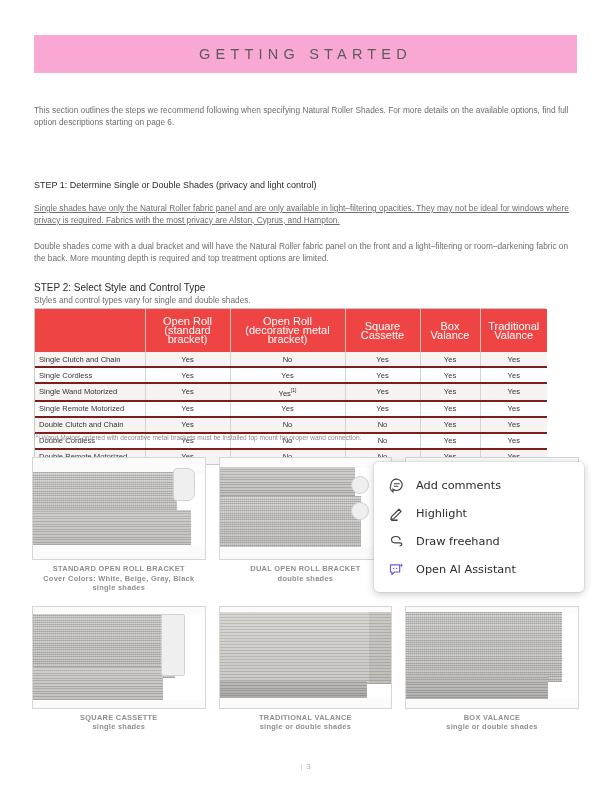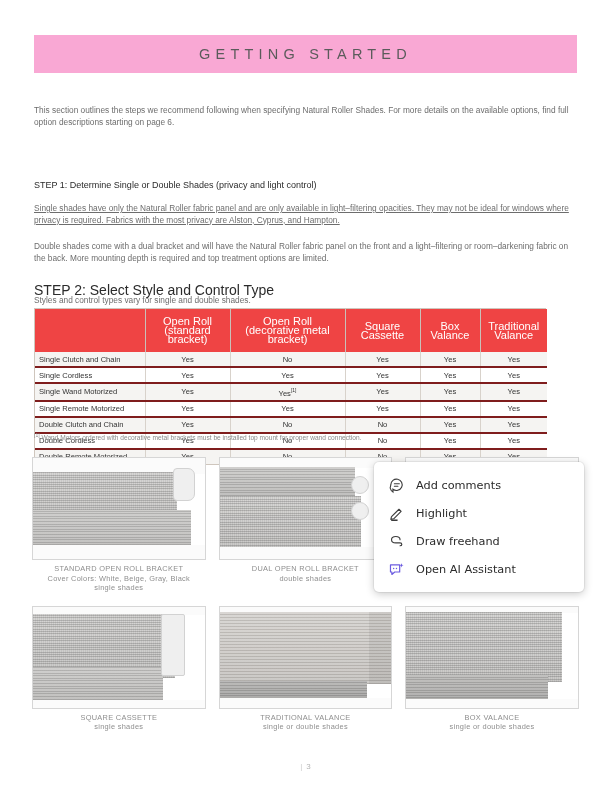--- a/index.html
+++ b/index.html
@@ -36,21 +36,21 @@
   .step1-p1 {
     position: absolute; left: 34px; top: 203px; width: 543px;
     font-size: 8.3px; line-height: 11.5px; color: #6d6d6d; text-decoration: underline;
   }
   .step1-p2 {
     position: absolute; left: 34px; top: 241px; width: 543px;
     font-size: 8.3px; line-height: 11.5px; color: #6d6d6d;
   }
   .step2-title {
     position: absolute; left: 34px; top: 282px; width: 543px;
-    font-size: 14px; color: #2b2b2b;
+    font-size: 10px; color: #2b2b2b;
   }
   .step2-sub {
     position: absolute; left: 34px; top: 295px; width: 543px;
     font-size: 8.3px; color: #6d6d6d;
   }
 
   
   .tbl-wrap { position: absolute; left: 34px; top: 308px; width: 512px; }
   table.spec { border-collapse: collapse; width: 512px; table-layout: fixed; }
   table.spec col.c0 { width: 110px; }
@@ -78,21 +78,21 @@
   table.spec tbody tr:last-child td { border-bottom: none; }
   .tbl-wrap { border: 1px solid #cfc6bd; }
   sup.fn { font-size: 5px; vertical-align: super; }
   .footnote {
     position: absolute; left: 34px; top: 432px; width: 543px;
     font-size: 6.6px; color: #8a8a8a;
   }
   .footnote sup { font-size: 5px; }
 
   
-  .photos { position: absolute; left: 32px; top: 457px; width: 547px; }
+  .photos { position: absolute; left: 32px; top: 457px; width: 547px; font-weight: bold; }
   .prow { display: flex; gap: 13px; }
   .cell { width: 173.6px; }
   .photo {
     width: 173.6px; height: 103px;
     border: 1px solid #d6d6d6; position: relative; overflow: hidden;
     background: #ffffff;
   }
   .caption {
     margin-top: 4px; text-align: center;
     font-size: 7.4px; line-height: 9.6px; color: #8e8e8e;

